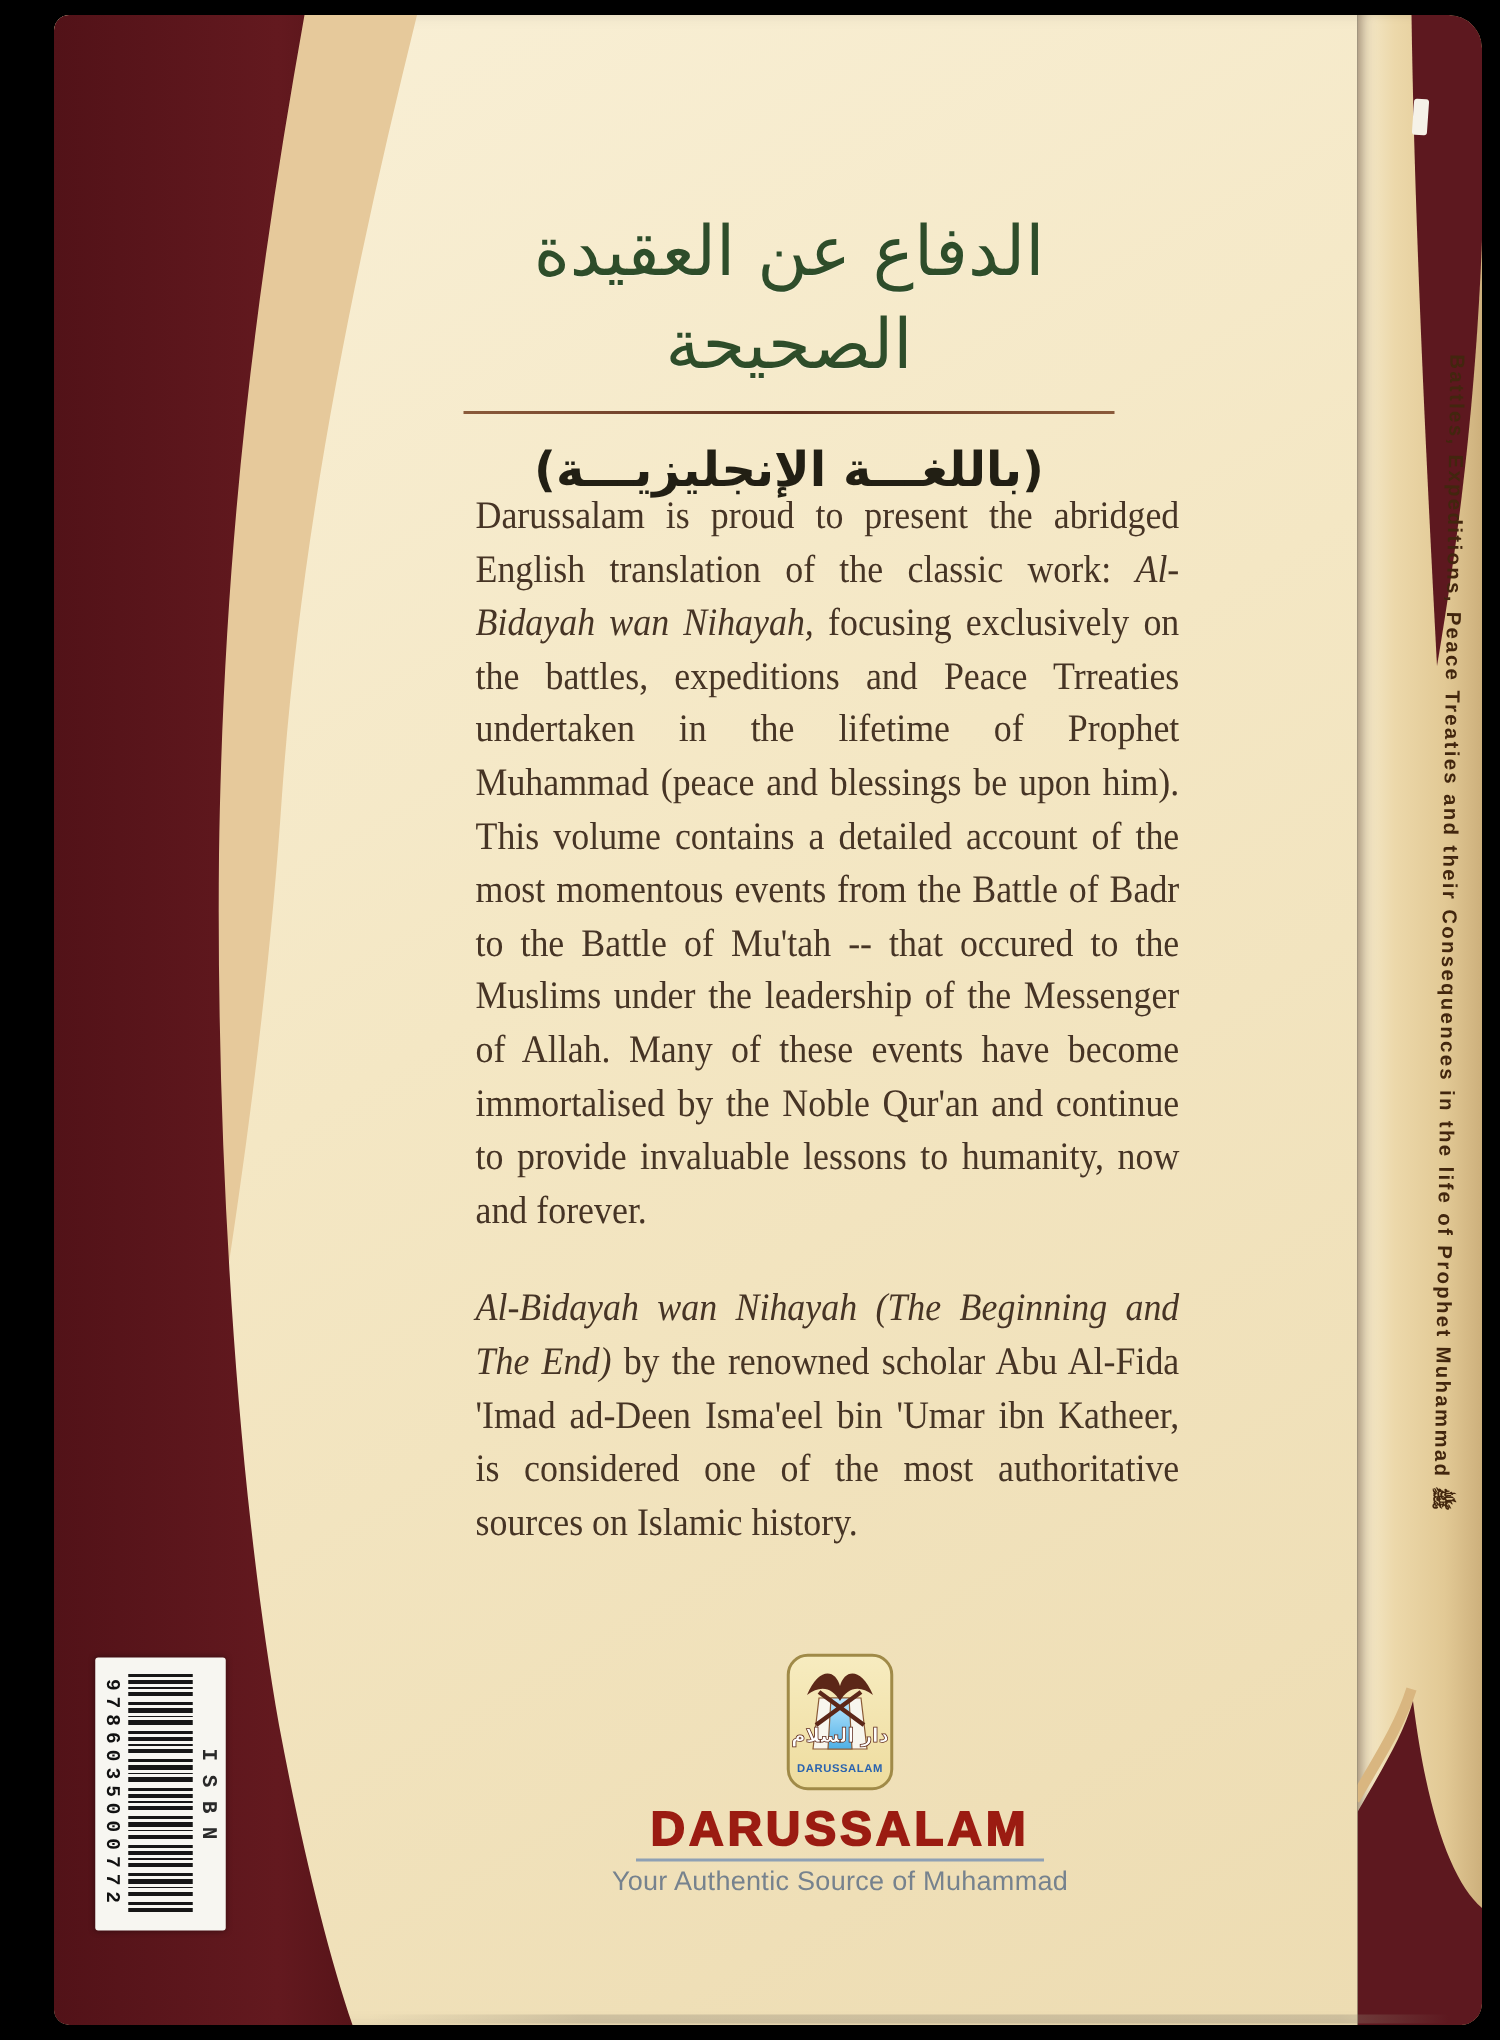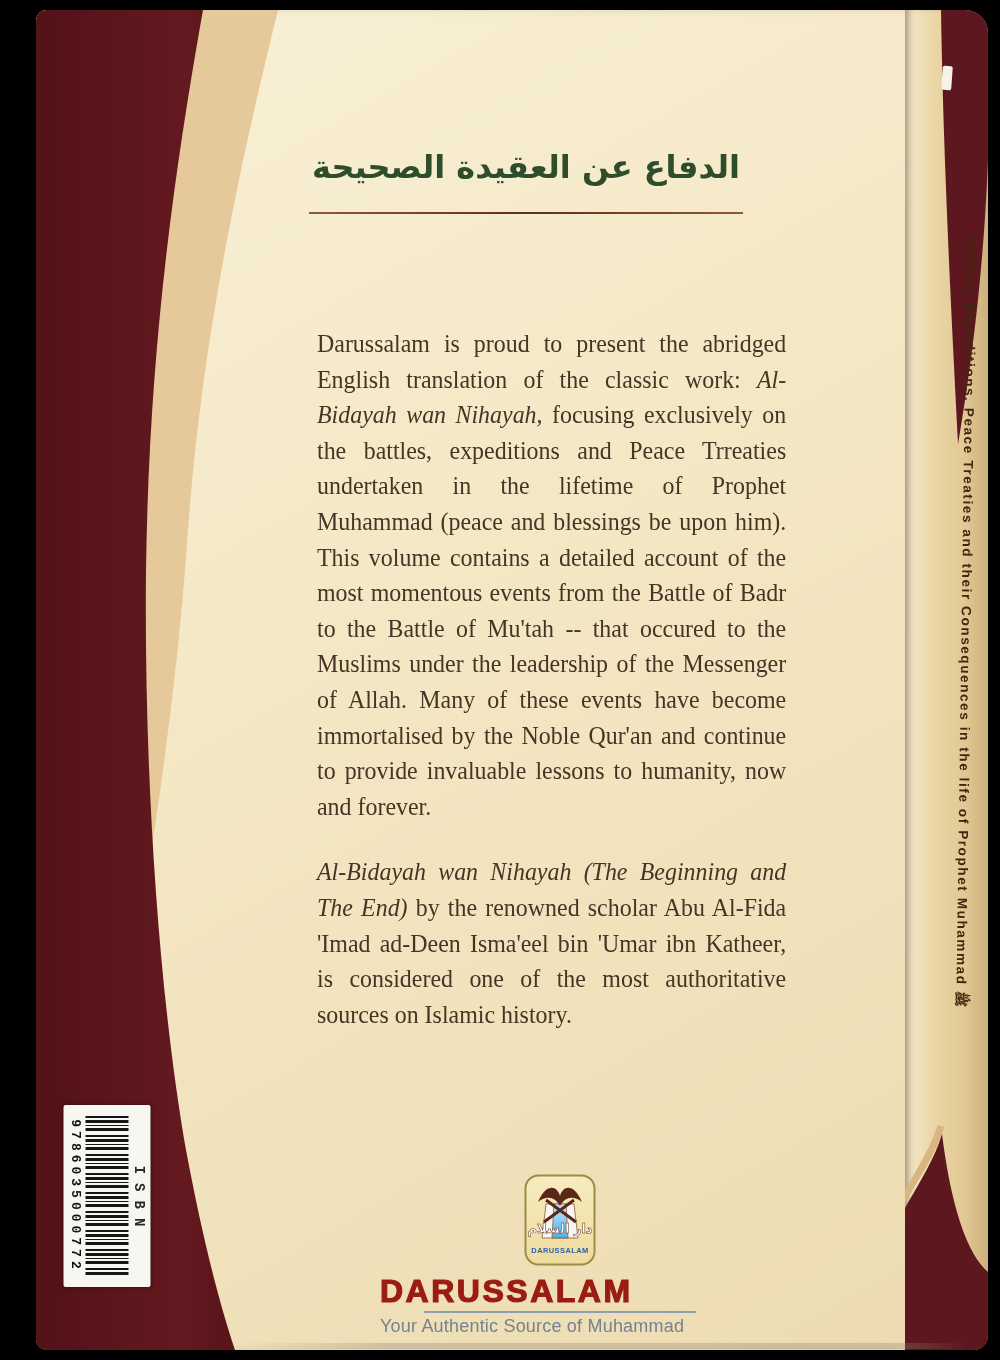--- a/index.html
+++ b/index.html
@@ -8,37 +8,37 @@
   #book{position:absolute;left:36px;top:10px;width:952px;height:1340px;
         border-radius:10px 22px 14px 10px;overflow:hidden;}
   
   .cover{position:absolute;left:0;top:0;width:869px;height:1340px;
          background:linear-gradient(150deg,#f9f0d7 0%,#f4e7c4 45%,#eddcb2 100%);
          border-radius:10px 0 0 10px;overflow:hidden;
          box-shadow:inset 10px 0 16px -10px rgba(40,10,10,.55);}
   .deco{position:absolute;left:0;top:0;width:869px;height:1340px;display:block;}
   
   .header{position:absolute;left:250px;top:126px;width:480px;text-align:center;}
-  .title-ar{font-family:"DejaVu Sans",sans-serif;font-weight:bold;font-size:32px;
+  .title-ar{font-family:"DejaVu Sans",sans-serif;font-weight:normal;font-size:46px;
             line-height:62px;color:#2e4d2a;direction:rtl;
             text-shadow:0 1px 0 rgba(255,255,255,.25);}
   .title-rule{width:434px;height:2px;margin:14px auto 0;
               background:linear-gradient(90deg,#8a5a3a,#5f2f1f 50%,#8a5a3a);}
   .subtitle-ar{margin-top:18px;font-family:"DejaVu Sans",sans-serif;font-weight:bold;
                font-size:32px;color:#221f14;direction:rtl;}
   
   .body-text{position:absolute;left:281px;top:316px;width:510px;
              transform:scaleX(0.92);transform-origin:left top;
              font-family:"Liberation Serif",serif;font-size:26px;line-height:35.6px;
              color:#463425;}
   .body-text p{margin:0 0 30px;text-align:justify;}
   .body-text p:last-child{margin-bottom:0;}
   .body-text .it{font-style:italic;}
   
-  .publisher{position:absolute;left:344px;top:1164px;width:360px;}
+  .publisher{position:absolute;left:344px;top:1092px;width:360px;text-align:center;}
   .badge{display:block;margin:0 auto 8px;}
   .wordmark{font-size:32px;font-weight:700;letter-spacing:2.5px;color:#9b1c12;
             -webkit-text-stroke:1.2px #9b1c12;line-height:34px;}
   .blue-rule{width:272px;height:2px;background:#8ea0b4;margin:3px auto 3px;}
   .tagline{font-size:18px;color:#76828e;letter-spacing:.2px;}
   
   .barcode{position:absolute;left:27px;top:1095px;width:87px;height:182px;}
   .barcode-inner{position:absolute;left:50%;top:50%;width:182px;height:87px;
                  transform:translate(-50%,-50%) rotate(90deg);
                  background:#f7f6f1;border-radius:2px;box-shadow:0 0 4px rgba(0,0,0,.4);
@@ -83,20 +83,21 @@
             <stop offset="1" stop-color="#571419"></stop>
           </linearGradient>
         </defs>
         <path d="M0,0 H242 C200,170 165,340 152,520 C144,640 128,760 112,862 L0,862 Z" fill="#e6c99b"></path>
         <path d="M0,0 H167 C135,180 113,350 110,560 C108,760 122,980 150,1140 C165,1220 182,1290 199,1340 H0 Z" fill="url(#mar)"></path>
       </svg>
 
       <div class="header">
         <div class="title-ar" dir="rtl">الدفاع عن العقيدة الصحيحة</div>
         <div class="title-rule"></div>
+        <div class="subtitle-ar" dir="rtl">(باللغـــة الإنجليزيـــة)</div>
       </div>
 
       <div class="body-text">
           <p><span>Darussalam is proud to present the abridged English translation of the classic work: </span><span class="it">Al-Bidayah wan Nihayah,</span><span> focusing exclusively on the battles, expeditions and Peace Trreaties undertaken in the lifetime of Prophet Muhammad (peace and blessings be upon him). This volume contains a detailed account of the most momentous events from the Battle of Badr to the Battle of Mu'tah -- that occured to the Muslims under the leadership of the Messenger of Allah. Many of these events have become immortalised by the Noble Qur'an and continue to provide invaluable lessons to humanity, now and forever.</span></p>
           <p><span class="it">Al-Bidayah wan Nihayah (The Beginning and The End)</span><span> by the renowned scholar Abu Al-Fida 'Imad ad-Deen Isma'eel bin 'Umar ibn Katheer, is considered one of the most authoritative sources on Islamic history.</span></p>
         </div>
 
       <div class="publisher">
         <svg class="badge" width="72" height="92" viewBox="0 0 72 92">
           <defs>

